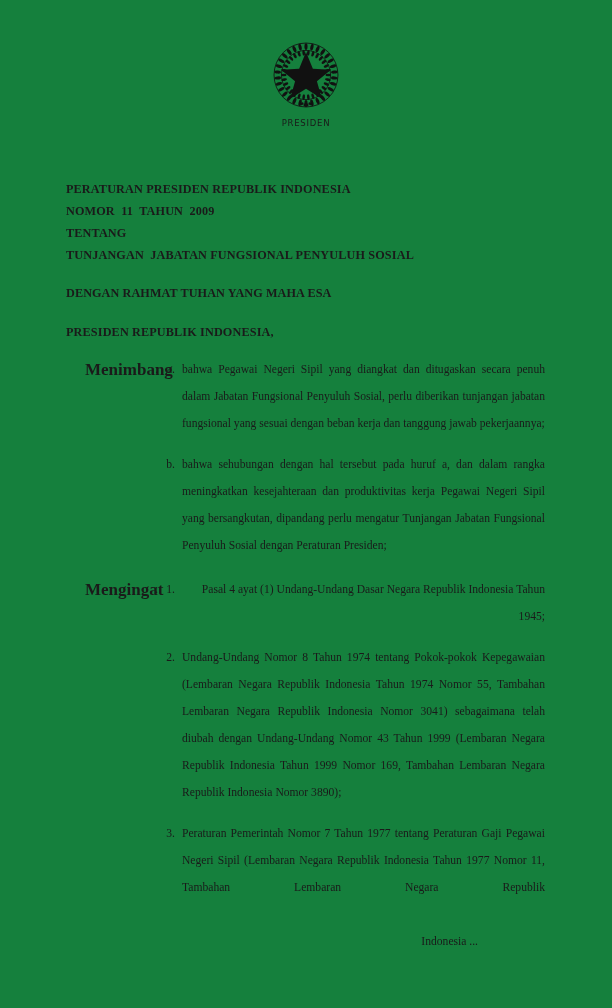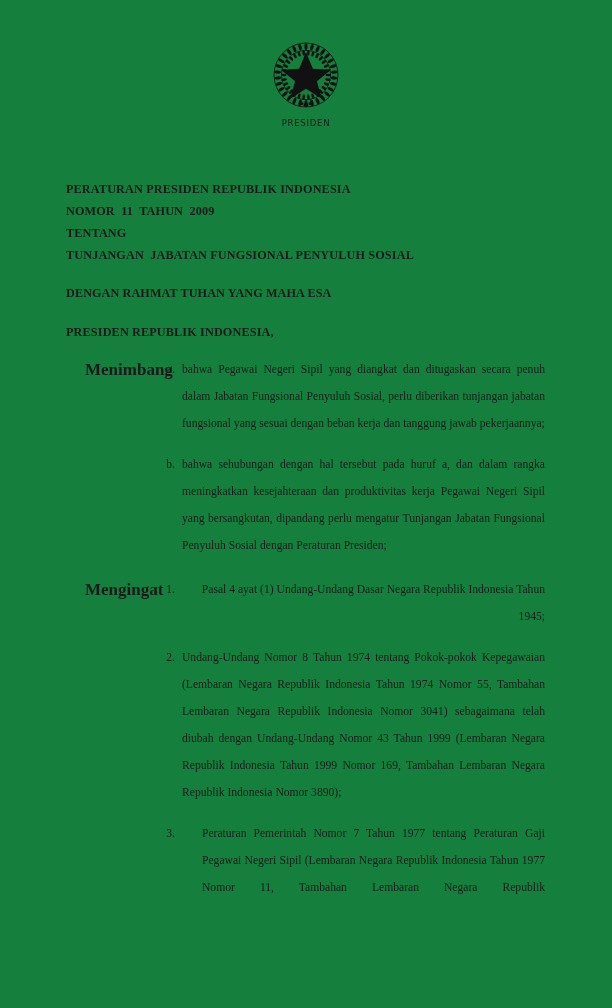--- a/index.html
+++ b/index.html
@@ -124,21 +124,20 @@
     line-height: 27px;
     text-align: justify;
     text-justify: inter-word;
     hyphens: none;
   }
   .item-text.ragged { text-align: right; }
 
   
   .item-text.force-last {
     text-align: justify;
-    margin-left: 20px;
   }
   .item-text.force-last::after {
     content: "";
     display: inline-block;
     width: 100%;
     height: 0;
   }
 
   .catchword {
     margin-top: 0;
@@ -277,18 +276,19 @@
           <span class="item-marker">1.</span>
           <div class="item-text ragged">Pasal 4 ayat (1) Undang-Undang Dasar Negara Republik Indonesia Tahun 1945;</div>
         </li>
         <li class="item">
           <span class="item-marker">2.</span>
           <div class="item-text">Undang-Undang Nomor 8 Tahun 1974 tentang Pokok-pokok Kepegawaian (Lembaran Negara Republik Indonesia Tahun 1974 Nomor 55, Tambahan Lembaran Negara Republik Indonesia Nomor 3041) sebagaimana telah diubah dengan Undang-Undang Nomor 43 Tahun 1999 (Lembaran Negara Republik Indonesia Tahun 1999 Nomor 169, Tambahan Lembaran Negara Republik Indonesia Nomor 3890);</div>
         </li>
         <li class="item">
           <span class="item-marker">3.</span>
           <div class="item-text force-last">Peraturan Pemerintah Nomor 7 Tahun 1977 tentang Peraturan Gaji Pegawai Negeri Sipil (Lembaran Negara Republik Indonesia Tahun 1977 Nomor 11, Tambahan Lembaran Negara Republik</div>
+          <div class="catchword">Indonesia ...</div>
         </li>
       </ul>
     </div>
 
   </div>
 </div>
 
 </body></html>

